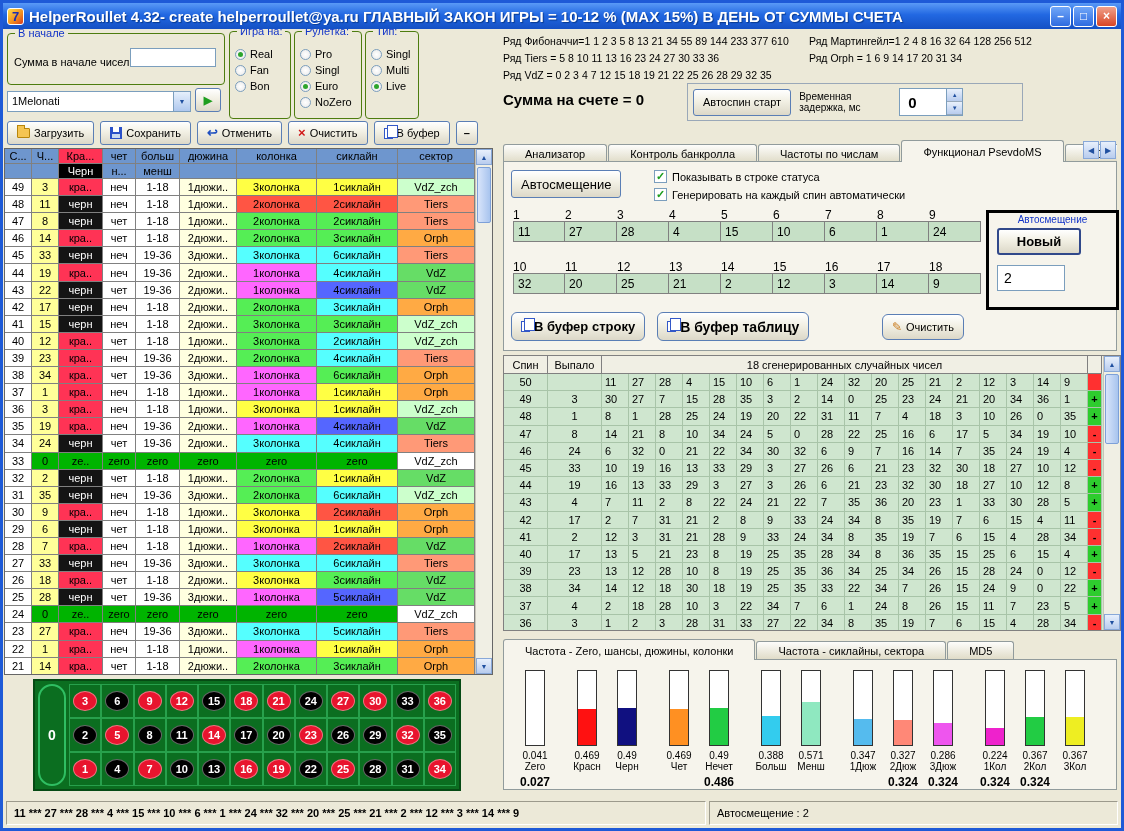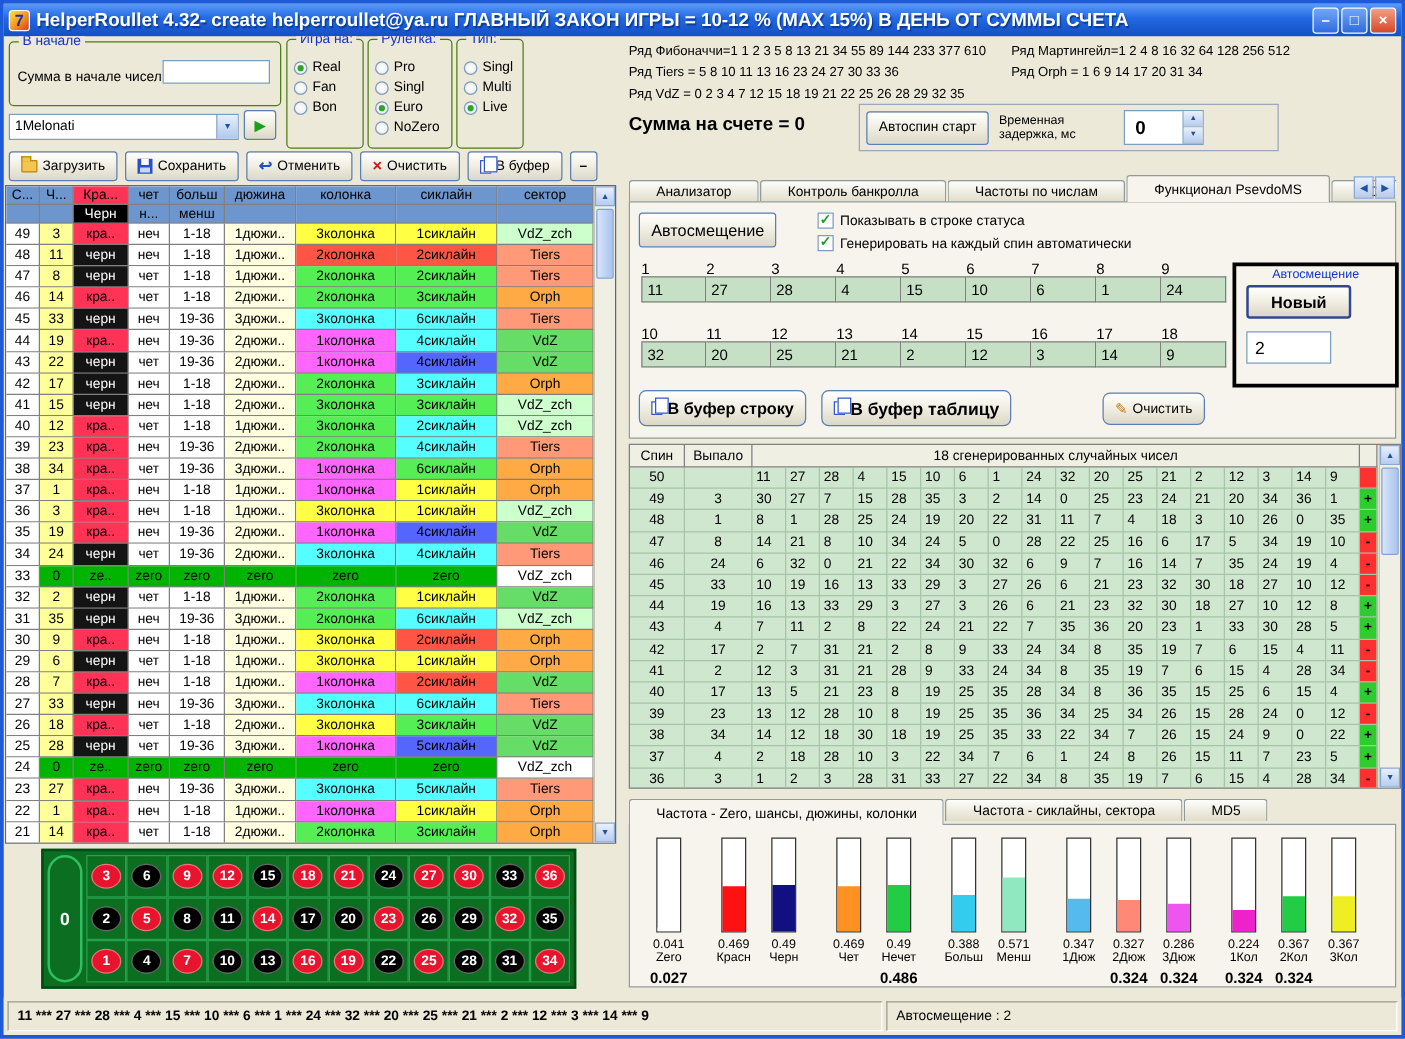--- a/index.html
+++ b/index.html
@@ -114,21 +114,21 @@
 .shead{display:grid;grid-template-columns:44px 54px 486px 14px;height:18px;background:#F0EFE4;font-size:11px}
 .shc{border-right:1px solid #808080;border-bottom:1px solid #808080;display:flex;align-items:center;justify-content:center;overflow:hidden;white-space:nowrap}
 .sbody{position:absolute;left:0;top:18px;right:17px;bottom:0;overflow:hidden}
 .srow{display:grid;grid-template-columns:44px 54px repeat(18,27px) 14px;height:17.2px}
 .sc{border-right:1px solid #A8C4A8;border-bottom:1px solid #A8C4A8;font-size:11px;display:flex;align-items:center;justify-content:center;overflow:hidden;white-space:nowrap}
 .sc-num{justify-content:flex-start;padding-left:3px}
 .sc-ind{font-weight:bold}
 .sc-ind.pos{background:#2ECC2E}
 .sc-ind.neg{background:#FF3030}
 
-.freqTabs{position:absolute;left:500px;top:610px;right:4px;height:21px;display:flex;align-items:flex-start;overflow:hidden}
+.freqTabs{position:absolute;left:500px;top:610px;right:4px;height:21px;display:flex;align-items:center;overflow:hidden}
 .freqPanel{position:absolute;left:500px;top:630px;right:4px;bottom:8px;border:1px solid #919B9C;background:#F6F4EC}
 .gauges{position:absolute;left:12px;top:10px;right:4px;display:flex;gap:14px}
 .ggroup{display:flex;gap:2px}
 .gauge{width:38px;display:flex;flex-direction:column;align-items:center}
 .gbar{width:20px;height:76px;border:1px solid #333;background:#fff;position:relative}
 .gfill{position:absolute;bottom:0;left:0;right:0}
 .gval{font-size:10px;margin-top:4px;white-space:nowrap}
 .glab{font-size:10px;white-space:nowrap}
 .gbold{font-size:12px;font-weight:bold;margin-top:3px;white-space:nowrap}
 

